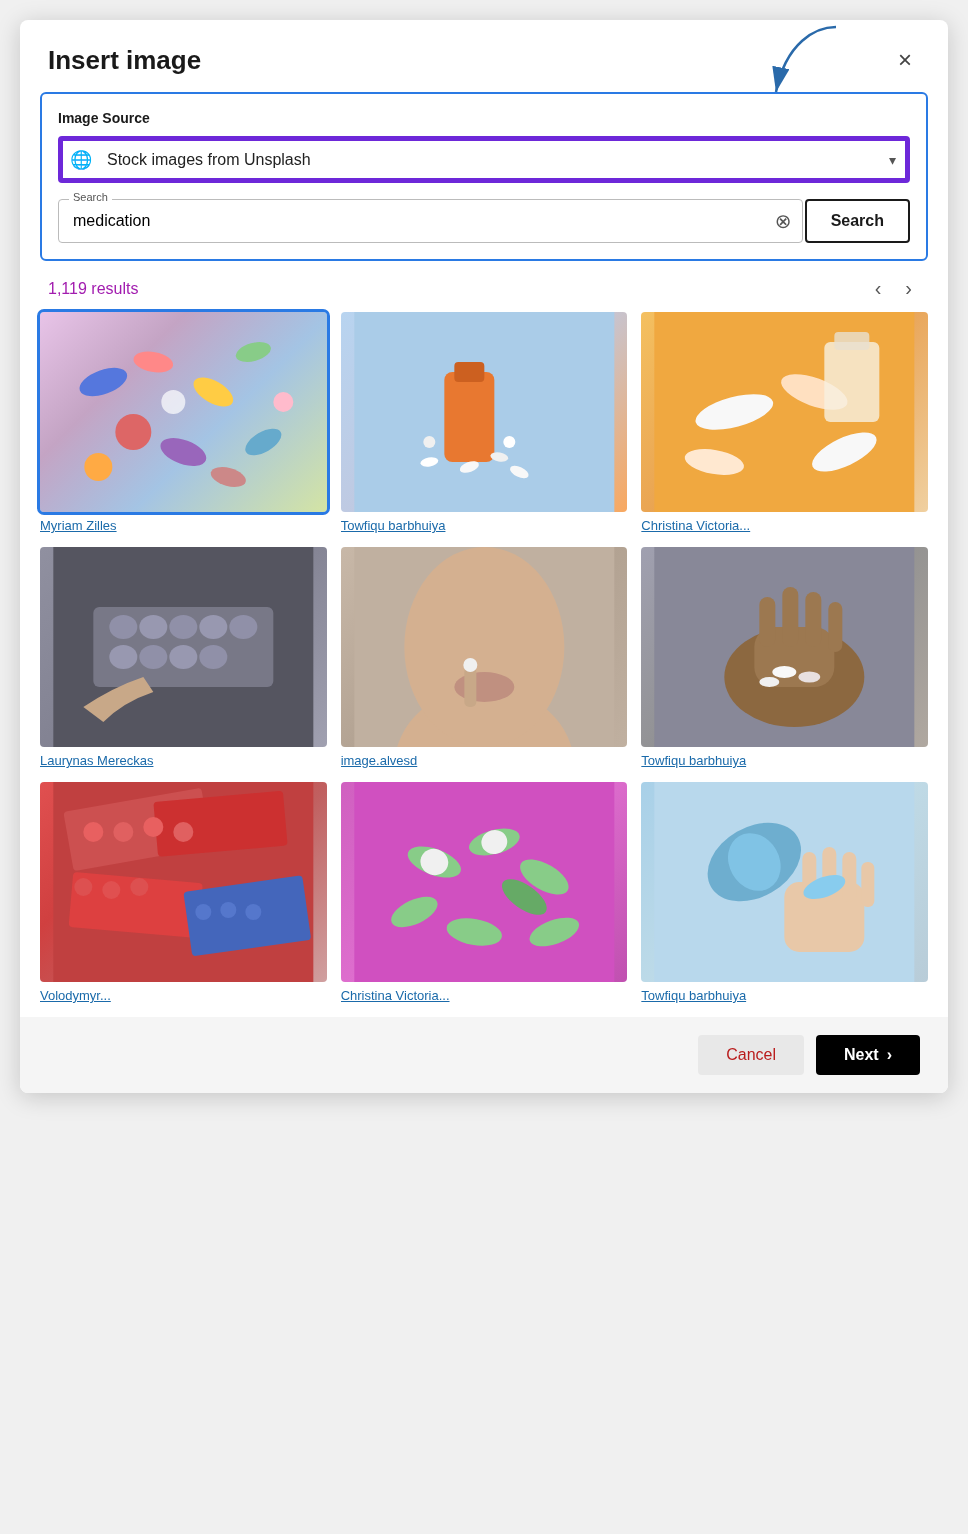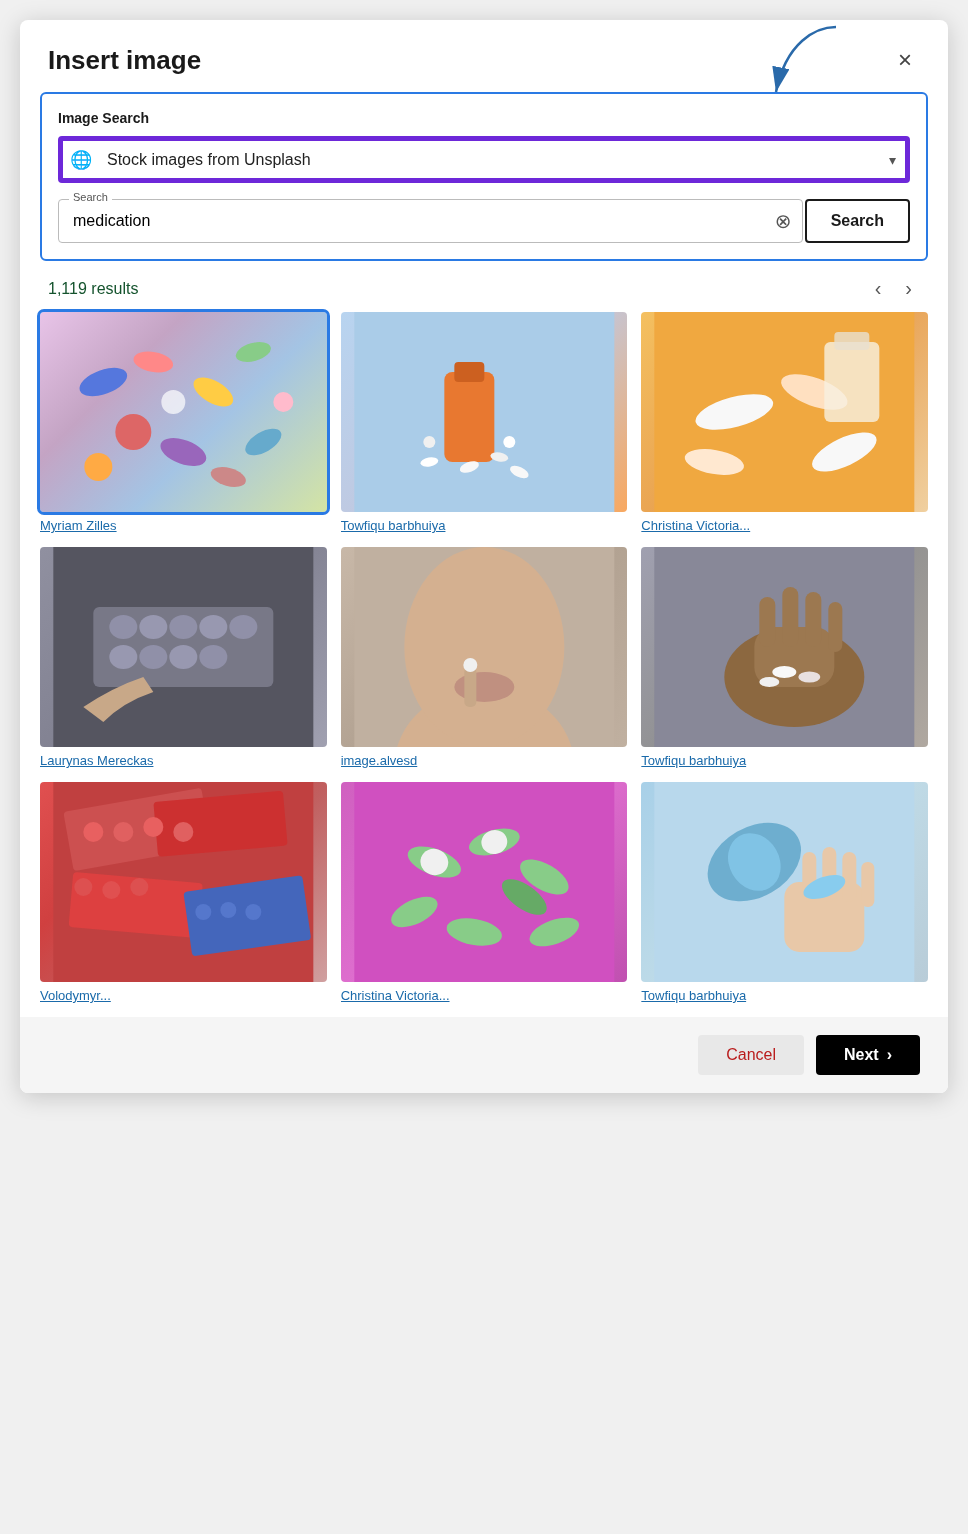--- a/index.html
+++ b/index.html
@@ -142,21 +142,21 @@
     }
     
     .results-bar {
       display: flex;
       align-items: center;
       justify-content: space-between;
       padding: 14px 28px 10px 28px;
     }
     .results-count {
       font-size: 16px;
-      color: #14532d;
+      color: #a21caf;
     }
     .pagination-btns {
       display: flex;
       gap: 8px;
     }
     .page-btn {
       background: none;
       border: none;
       font-size: 20px;
       color: #555;
@@ -255,21 +255,21 @@
 
     <svg style="position:absolute; top:-72px; right:60px; width:120px; height:80px; pointer-events:none;" viewBox="0 0 120 80">
       <defs>
         <marker id="arrowhead" markerWidth="10" markerHeight="7" refX="10" refY="3.5" orient="auto">
           <polygon points="0 0, 10 3.5, 0 7" fill="#2a6aaa"></polygon>
         </marker>
       </defs>
       <path d="M 90 5 C 70 5, 40 20, 30 70" stroke="#2a6aaa" stroke-width="2.5" fill="none" marker-end="url(#arrowhead)"></path>
     </svg>
 
-    <div class="source-label">Image Search</div>
+    <div class="source-label">Image Source</div>
 
     <div class="source-select-wrapper">
       <span class="globe-icon">🌐</span>
       <select class="source-select">
         <option>Stock images from Unsplash</option>
         <option>Upload from computer</option>
         <option>From URL</option>
       </select>
       <span class="select-arrow">▾</span>
     </div>

